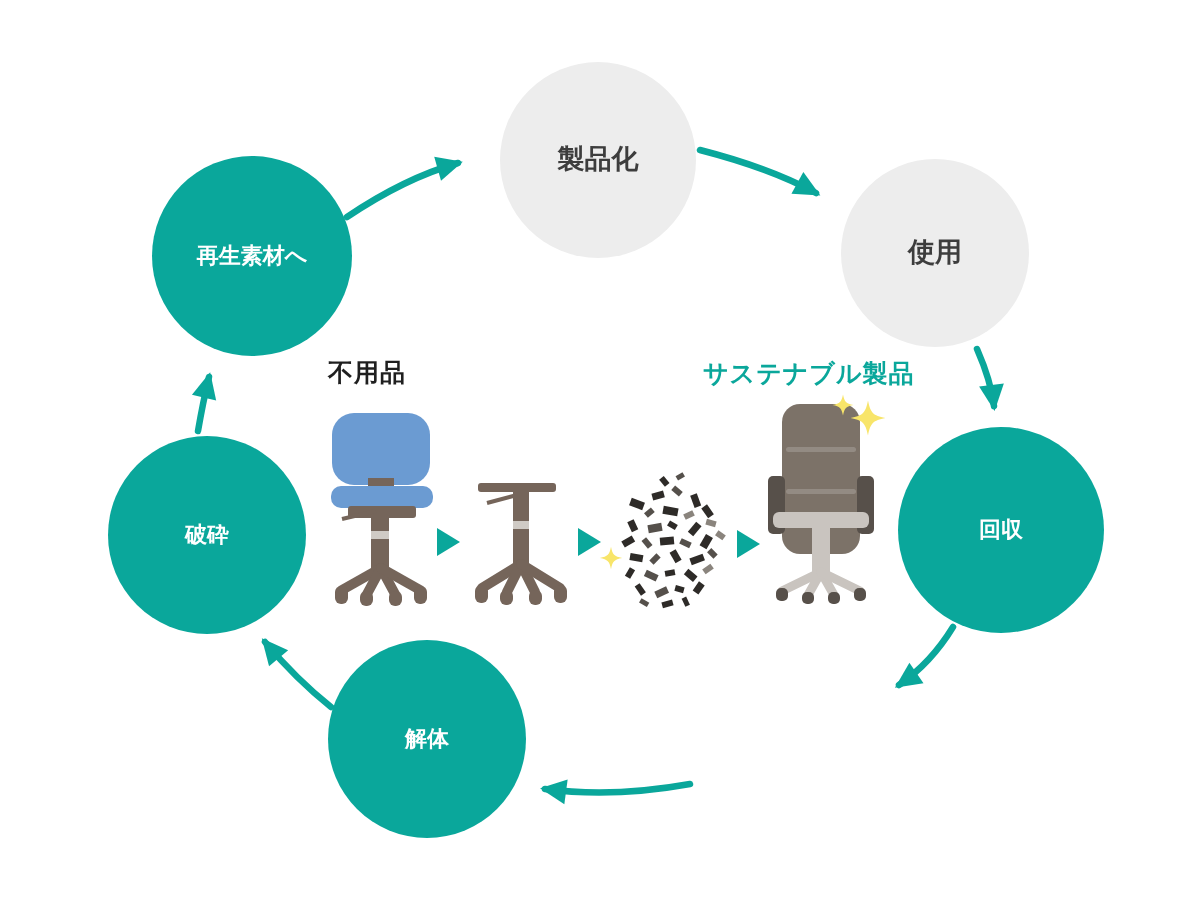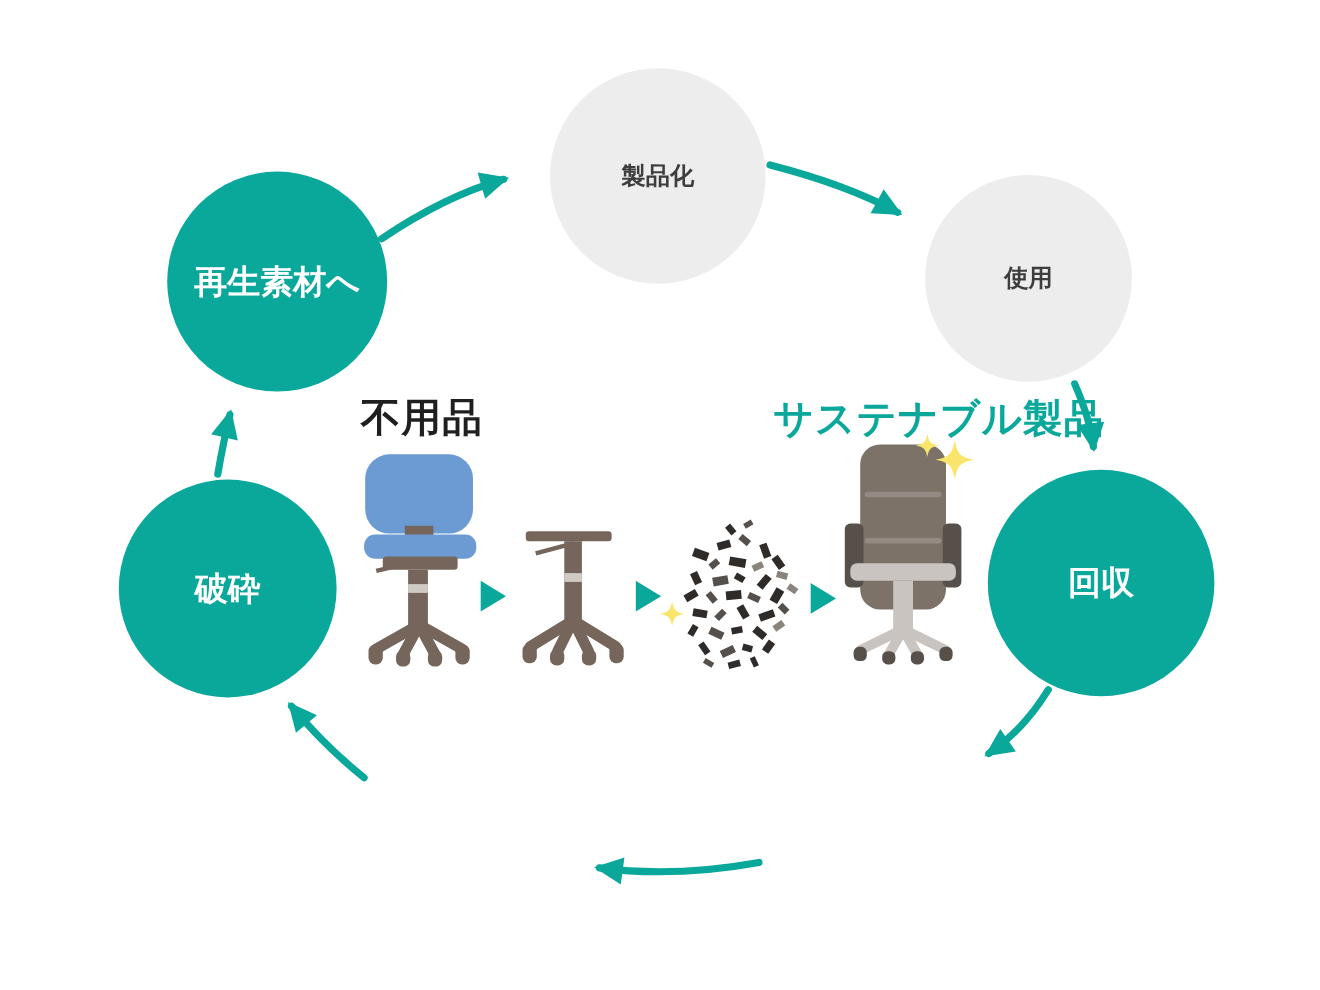--- a/index.html
+++ b/index.html
@@ -25,24 +25,24 @@
     font-family:"Liberation Sans","DejaVu Sans",sans-serif;
   }
   .layer{position:absolute;left:0;top:0;width:1200px;height:900px;}
   .node{
     position:absolute;border-radius:50%;display:flex;align-items:center;justify-content:center;
     text-align:center;
   }
   .node.teal{background:var(--color-teal);}
   .node.gray{background:var(--color-node-gray);}
   .node .node-label{display:block;line-height:1.1;}
-  .node.teal .node-label{color:var(--color-node-text-light);font-weight:700;font-size:30px;}
-  .node.gray .node-label{color:var(--color-node-text-dark);font-weight:600;font-size:22px;}
+  .node.teal .node-label{color:var(--color-node-text-light);font-weight:700;font-size:22px;}
+  .node.gray .node-label{color:var(--color-node-text-dark);font-weight:600;font-size:27px;}
   .node-saisei .node-label{font-size:29px;}
-  .center-label{position:absolute;font-weight:700;font-size:36px;letter-spacing:1px;}
+  .center-label{position:absolute;font-weight:700;font-size:25px;letter-spacing:1px;}
   .center-label.waste{color:var(--color-waste-label);}
   .center-label.sustainable{color:var(--color-teal);}
   .arrow-path{fill:none;stroke:var(--color-teal);stroke-width:6.5;stroke-linecap:round;}
   .teal-fill{fill:var(--color-teal);}
   .blue-fill{fill:var(--color-chair-blue);}
   .frame-fill{fill:var(--color-chair-frame);}
   .frame-light-fill{fill:var(--color-chair-frame-light);}
   .frame-stroke{stroke:var(--color-chair-frame);fill:none;}
   .nc-body{fill:var(--color-new-chair-body);}
   .nc-dark{fill:var(--color-new-chair-dark);}
@@ -79,20 +79,23 @@
   </svg>
 
   <div class="node gray" style="left:500px;top:62px;width:196px;height:196px;">
     <span class="node-label">製品化</span>
   </div>
   <div class="node teal" style="left:898px;top:427px;width:206px;height:206px;">
     <span class="node-label">回収</span>
   </div>
   <div class="node gray" style="left:841px;top:159px;width:188px;height:188px;">
     <span class="node-label">使用</span>
+  </div>
+  <div class="node teal" style="left:328px;top:640px;width:198px;height:198px;">
+    <span class="node-label">解体</span>
   </div>
   <div class="node teal" style="left:108px;top:436px;width:198px;height:198px;">
     <span class="node-label">破砕</span>
   </div>
   <div class="node teal node-saisei" style="left:152px;top:156px;width:200px;height:200px;">
     <span class="node-label">再生素材へ</span>
   </div>
 
   <div class="center-label waste" style="left:328px;top:356px;">不用品</div>
   <div class="center-label sustainable" style="left:703px;top:357px;">サステナブル製品</div>

